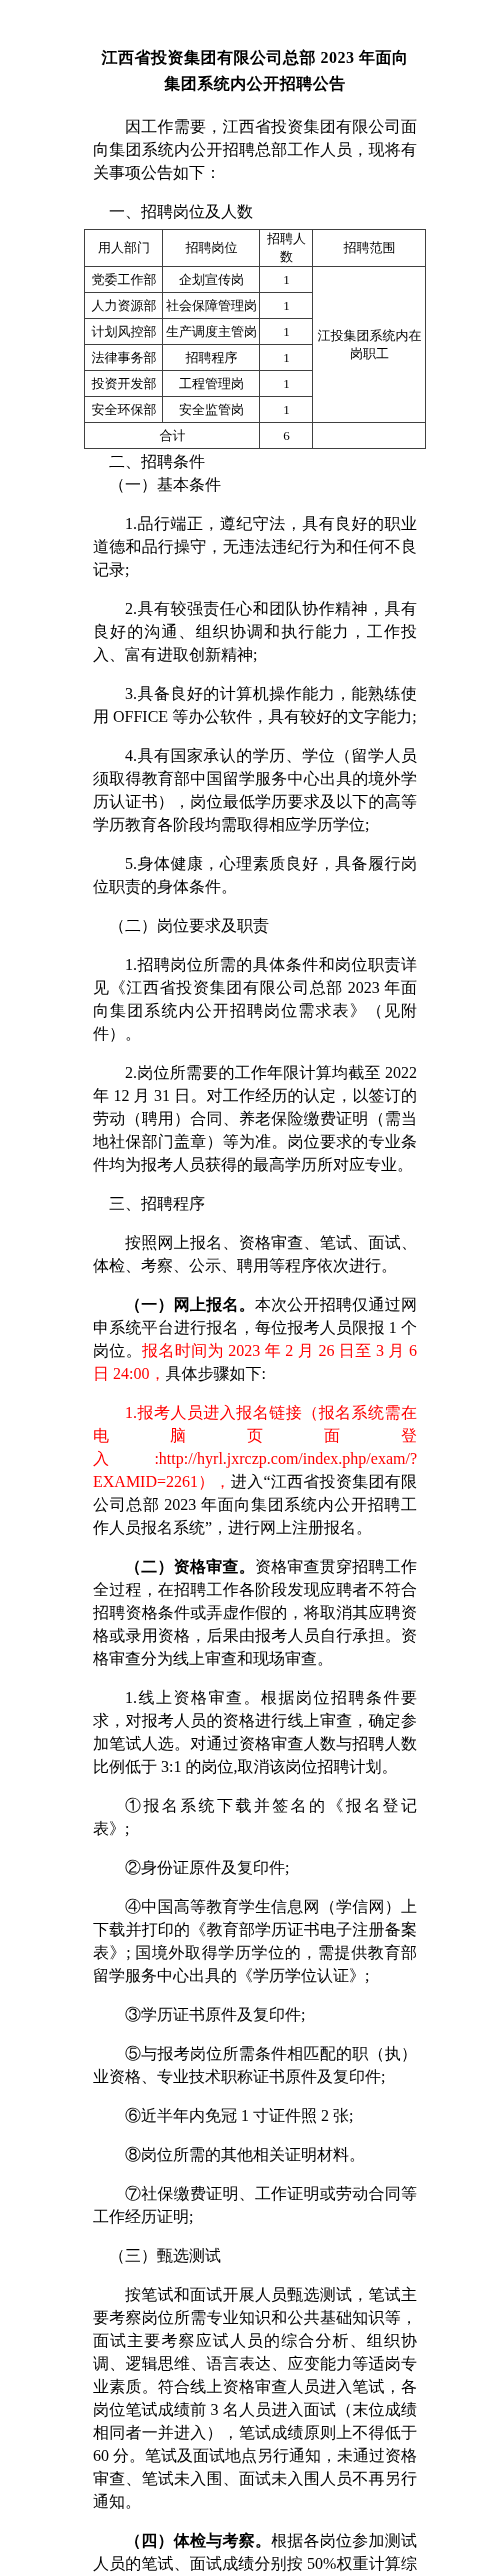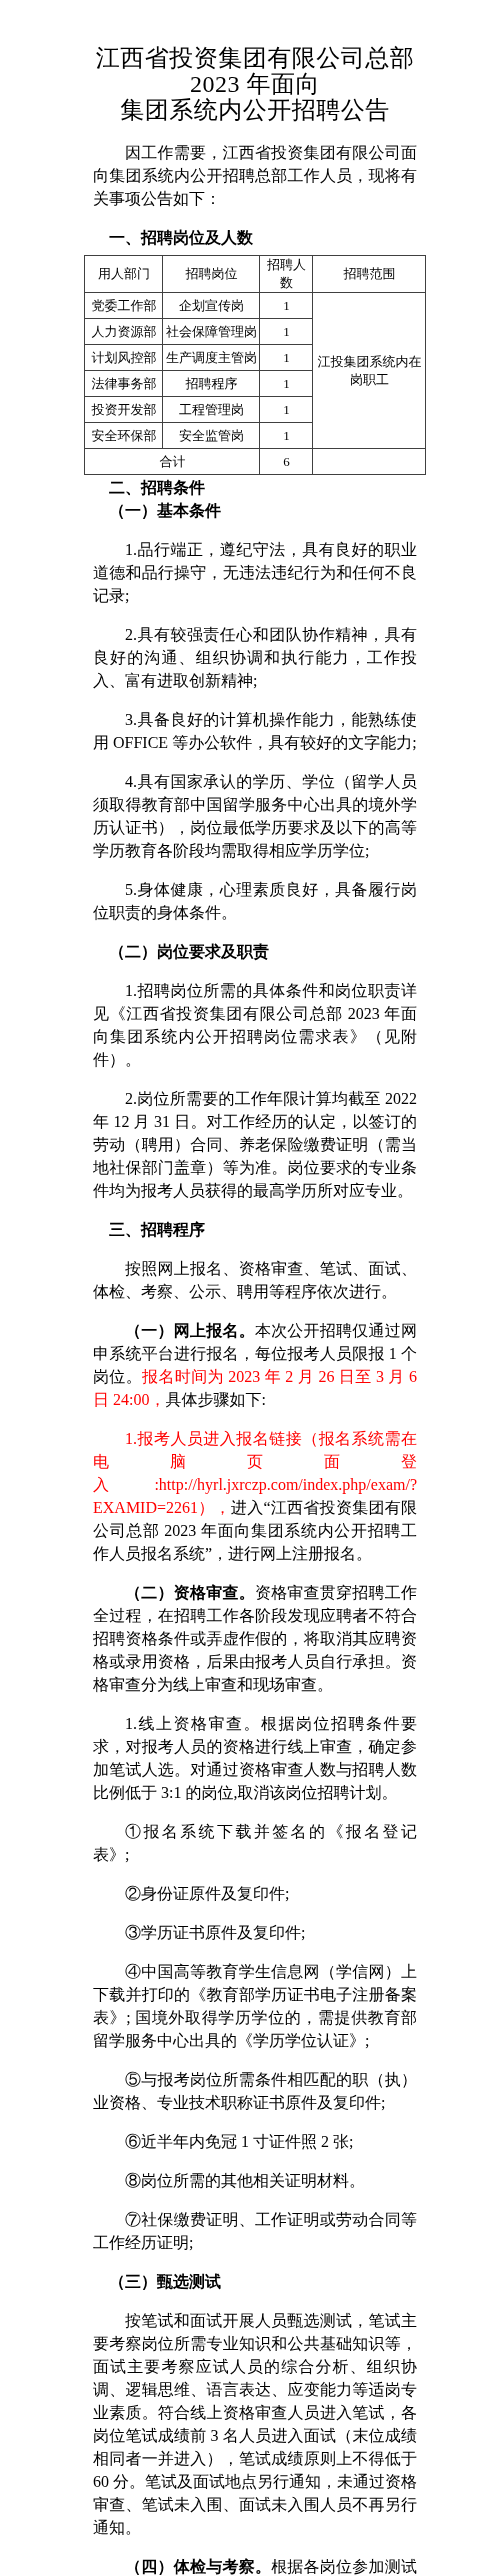--- a/index.html
+++ b/index.html
@@ -6,32 +6,32 @@
   body {
     width: 502px; height: 2576px; overflow: hidden;
     background: #ffffff;
     font-family: "Liberation Serif", "DejaVu Serif", serif;
     color: #000000;
   }
   .page { box-sizing: border-box; width: 502px; padding: 45px 69px 0 77px; }
   .title {
     margin: 0 0 18px 0;
     font-family: "Liberation Serif", "DejaVu Serif", serif;
-    font-weight: normal; font-size: 24px; line-height: 26px;
+    font-weight: bold; font-size: 16px; line-height: 26px;
     text-align: center; letter-spacing: 0.5px;
   }
   .title span { display: block; }
   .para {
     margin: 16px; font-size: 16px; line-height: 23px;
     text-align: justify; text-indent: 32px;
     font-family: "Liberation Serif", "DejaVu Serif", serif;
   }
   .hd {
     margin: 0; font-size: 16px; line-height: 23px;
-    text-indent: 32px; font-weight: bold;
+    text-indent: 32px; font-weight: normal;
     font-family: "Liberation Sans", "DejaVu Sans", sans-serif;
   }
   .lead { font-weight: bold; font-family: "Liberation Sans", "DejaVu Sans", sans-serif; }
   .red { color: #ff0000; }
   table.jobs {
     border-collapse: collapse; table-layout: fixed;
     margin: 6.3px 0 1.1px 7.4px; width: 341px;
     font-size: 13px; font-family: "Liberation Serif", "DejaVu Serif", serif;
   }
   table.jobs th, table.jobs td {
@@ -126,22 +126,22 @@
 
   <p class="para"><span class="red">1.报考人员进入报名链接（报名系统需在电脑页面登入:http://hyrl.jxrczp.com/index.php/exam/?EXAMID=2261），</span><span>进入“江西省投资集团有限公司总部 2023 年面向集团系统内公开招聘工作人员报名系统”，进行网上注册报名。</span></p>
 
 
   <p class="para"><span class="lead">（二）资格审查。</span><span>资格审查贯穿招聘工作全过程，在招聘工作各阶段发现应聘者不符合招聘资格条件或弄虚作假的，将取消其应聘资格或录用资格，后果由报考人员自行承担。资格审查分为线上审查和现场审查。</span></p>
 
   <p class="para">1.线上资格审查。根据岗位招聘条件要求，对报考人员的资格进行线上审查，确定参加笔试人选。对通过资格审查人数与招聘人数比例低于 3:1 的岗位,取消该岗位招聘计划。</p>
 
   <p class="para">①报名系统下载并签名的《报名登记表》;</p>
   <p class="para">②身份证原件及复印件;</p>
+  <p class="para">④中国高等教育学生信息网（学信网）上下载并打印的《教育部学历证书电子注册备案表》; 国境外取得学历学位的，需提供教育部留学服务中心出具的《学历学位认证》;</p>
   <p class="para">③学历证书原件及复印件;</p>
-  <p class="para">④中国高等教育学生信息网（学信网）上下载并打印的《教育部学历证书电子注册备案表》; 国境外取得学历学位的，需提供教育部留学服务中心出具的《学历学位认证》;</p>
   <p class="para">⑤与报考岗位所需条件相匹配的职（执）业资格、专业技术职称证书原件及复印件;</p>
   <p class="para">⑥近半年内免冠 1 寸证件照 2 张;</p>
   <p class="para">⑧岗位所需的其他相关证明材料。</p>
   <p class="para">⑦社保缴费证明、工作证明或劳动合同等工作经历证明;</p>
 
   <h3 class="hd">（三）甄选测试</h3>
   <p class="para">按笔试和面试开展人员甄选测试，笔试主要考察岗位所需专业知识和公共基础知识等，面试主要考察应试人员的综合分析、组织协调、逻辑思维、语言表达、应变能力等适岗专业素质。符合线上资格审查人员进入笔试，各岗位笔试成绩前 3 名人员进入面试（末位成绩相同者一并进入），笔试成绩原则上不得低于 60 分。笔试及面试地点另行通知，未通过资格审查、笔试未入围、面试未入围人员不再另行通知。</p>
 
   <p class="para"><span class="lead">（四）体检与考察。</span><span>根据各岗位参加测试人员的笔试、面试成绩分别按 50%权重计算综合成绩，并按综合成绩由高到底进行排名，按 1:1 比例确定体检与考察人选。体检标准参照《公务员录用体检通用标准》执行，根据医院体检结论确认是否符合岗位要求。考察主要由原单位出具相关工作鉴定。体检费用由考生自理，考生入职转正后，可按公司程序报销体检费用。因体检、考察自动放弃或不合格等原因产生的缺额，可按应试人员最终成绩由高分到低分依次依照实际需求递补。</span></p>
 

